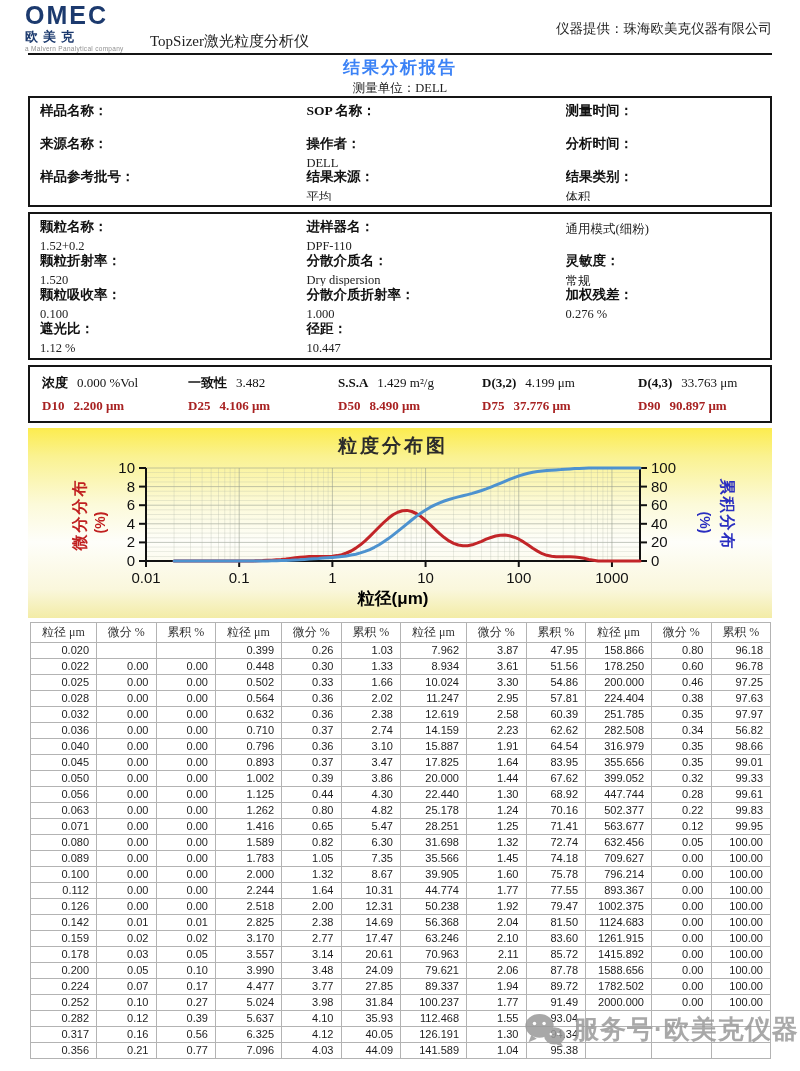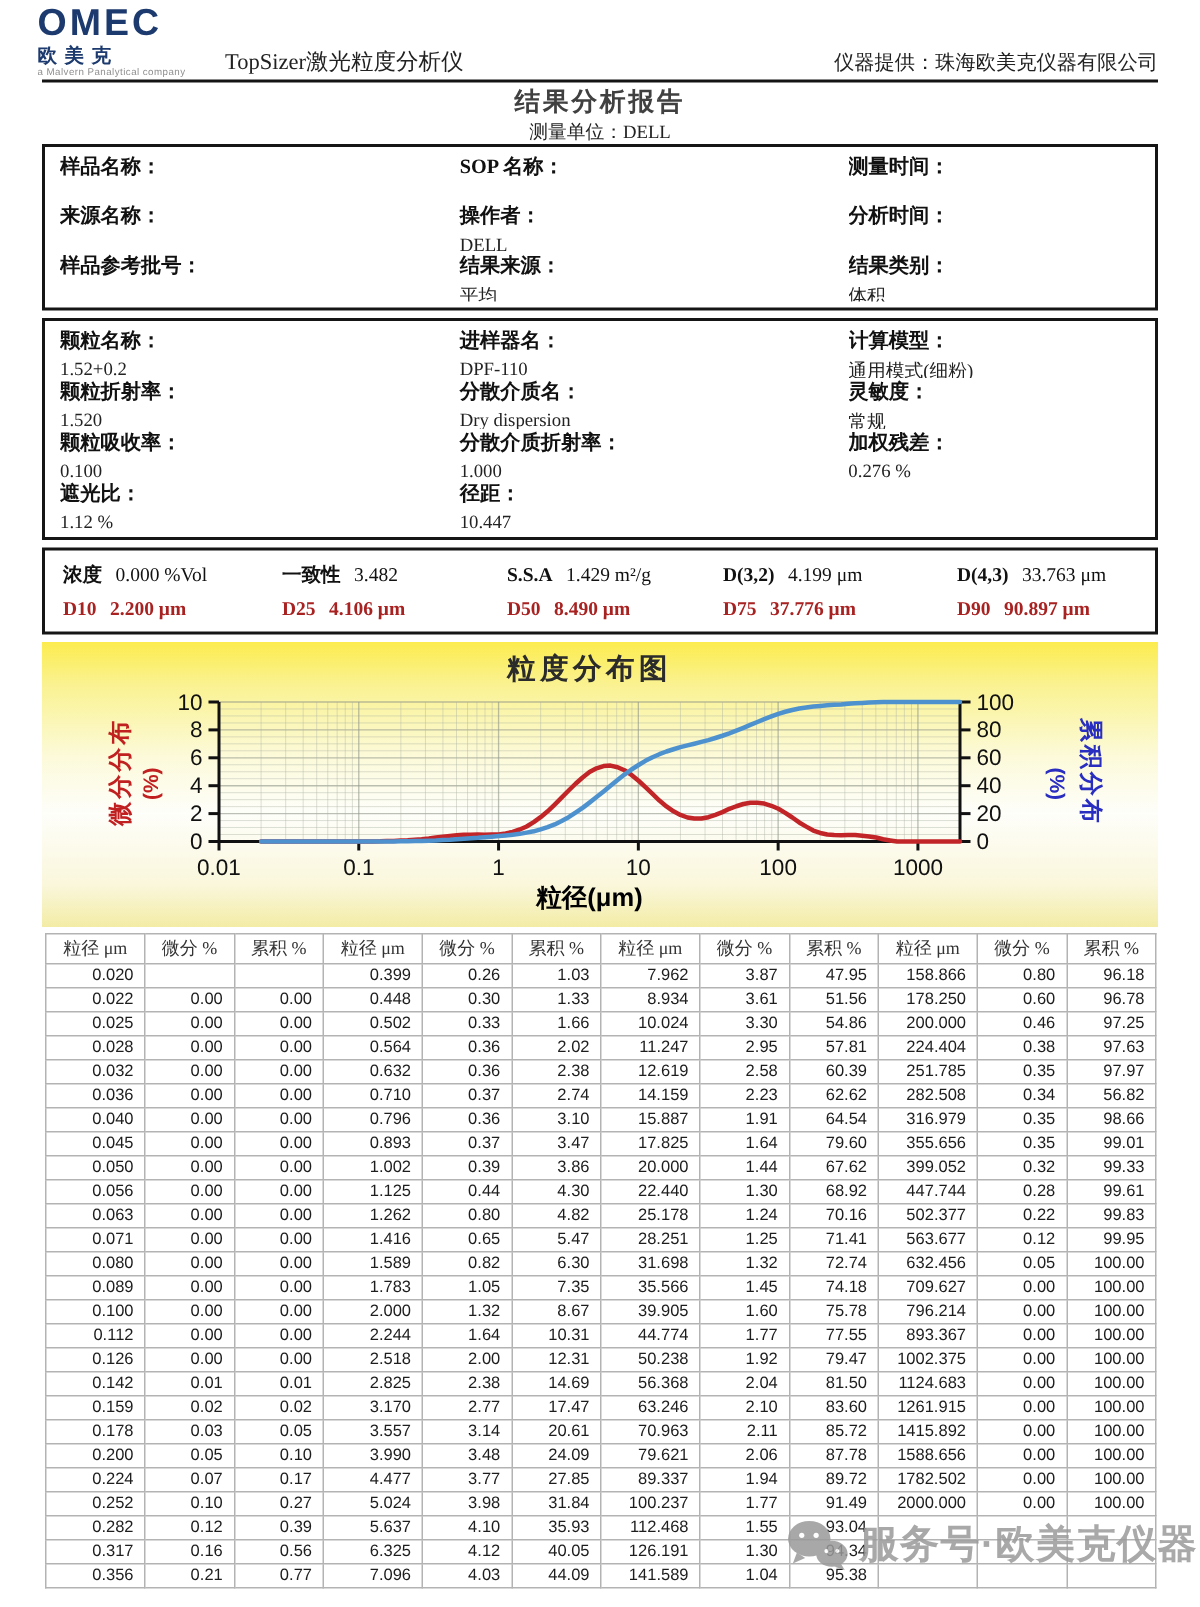--- a/index.html
+++ b/index.html
@@ -8,26 +8,26 @@
   
   .hdr{position:relative;height:55px;}
   .logo{position:absolute;left:25px;top:3px;line-height:1;}
   .logo-omec{font-family:"Liberation Sans",sans-serif;font-weight:800;font-size:25px;
              color:#1c3a6e;letter-spacing:2px;}
   .logo-cn{font-family:"Liberation Serif",serif;font-weight:700;font-size:13px;color:#1c3a6e;
            letter-spacing:5px;margin-top:2px;}
   .logo-tag{font-size:6.5px;color:#8f8f8f;margin-top:3px;letter-spacing:.3px;}
   .hdr-instrument{position:absolute;left:150px;top:32px;font-family:"Liberation Serif",serif;
                   font-size:15px;color:#222;}
-  .hdr-supplier{position:absolute;right:28px;top:33px;font-family:"Liberation Serif",serif;
+  .hdr-supplier{position:absolute;right:28px;top:20px;font-family:"Liberation Serif",serif;
                 font-size:13.5px;color:#222;}
   .hdr-rule{position:absolute;left:28px;right:28px;bottom:0;height:2px;background:#141414;}
   
   .report-title{margin:3px 0 0;text-align:center;font-family:"Liberation Serif",serif;
-                font-weight:700;font-size:17px;letter-spacing:2px;line-height:20px;color:#404040;}
+                font-weight:700;font-size:17px;letter-spacing:2px;line-height:20px;color:#3b82f6;}
   .unit-line{text-align:center;font-family:"Liberation Serif",serif;font-size:12.5px;
              margin:3px 0 0;line-height:15px;color:#222;}
   
   .box{border:2px solid #151515;margin:0 28px 5px;}
   .grid3{display:grid;grid-template-columns:36.5% 35.5% 28%;padding:4px 0 4px 10px;}
   .grid3 .cell{overflow:hidden;}
   .b1 .cell{height:33px;}
   .b2 .cell{height:34px;}
   .cell .lb{font-family:"Liberation Serif",serif;font-weight:700;font-size:13.5px;color:#111;}
   .cell .val{font-family:"Liberation Serif",serif;font-size:12.5px;color:#222;margin-top:3px;
@@ -116,21 +116,20 @@
   <section class="box grid3 b2" id="measure-info">
       <div class="cell">
         <div class="lb">颗粒名称：</div>
         <div class="val">1.52+0.2</div>
       </div>
       <div class="cell">
         <div class="lb">进样器名：</div>
         <div class="val">DPF-110</div>
       </div>
       <div class="cell">
-        <div class="lb">计算模型：</div>
         <div class="val">通用模式(细粉)</div>
       </div>
       <div class="cell">
         <div class="lb">颗粒折射率：</div>
         <div class="val">1.520</div>
       </div>
       <div class="cell">
         <div class="lb">分散介质名：</div>
         <div class="val">Dry dispersion</div>
       </div>
@@ -432,21 +431,21 @@
         </tr>
         <tr>
           <td>0.045</td>
           <td>0.00</td>
           <td>0.00</td>
           <td>0.893</td>
           <td>0.37</td>
           <td>3.47</td>
           <td>17.825</td>
           <td>1.64</td>
-          <td>79.60</td>
+          <td>83.95</td>
           <td>355.656</td>
           <td>0.35</td>
           <td>99.01</td>
         </tr>
         <tr>
           <td>0.050</td>
           <td>0.00</td>
           <td>0.00</td>
           <td>1.002</td>
           <td>0.39</td>

